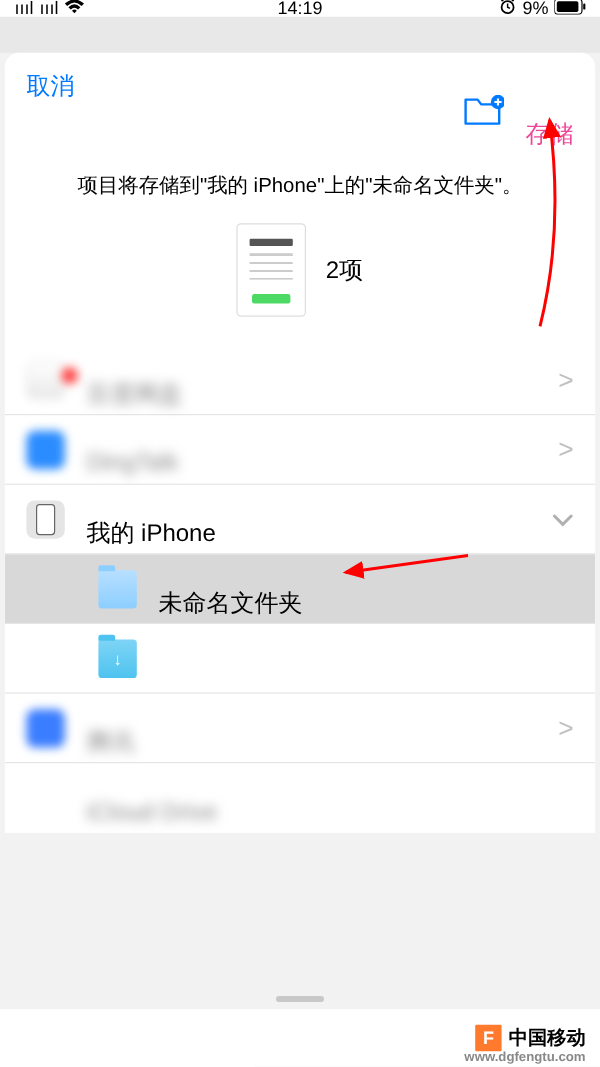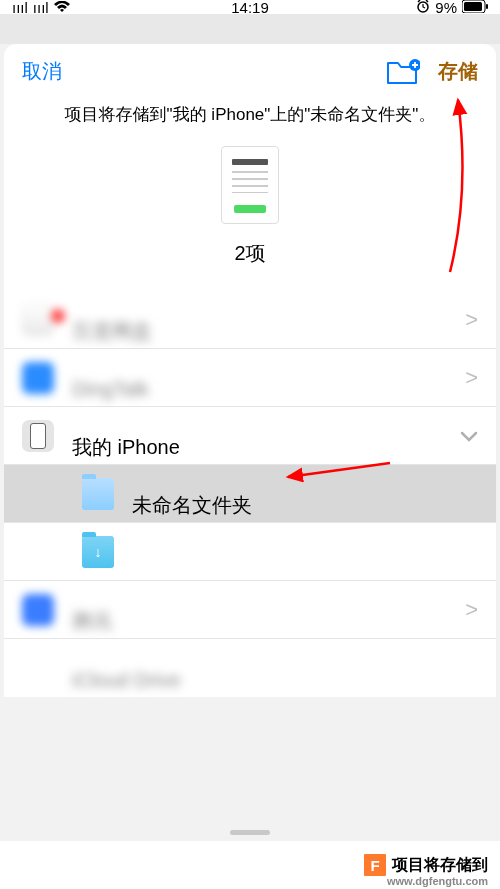--- a/index.html
+++ b/index.html
@@ -14,27 +14,27 @@
     .backdrop { height: 30px; background: #e8e8e8; }
 
     
     .modal { background: #fff; border-radius: 12px 12px 0 0; margin: 0 4px; overflow: hidden; }
 
     
     .modal-header { display: flex; align-items: flex-start; justify-content: space-between; padding: 14px 18px 10px; }
     .cancel-btn { color: #007aff; font-size: 20px; background: none; border: none; }
     .header-right { display: flex; align-items: center; gap: 18px; }
     .new-folder-btn { color: #007aff; display: flex; align-items: center; }
-    .save-btn { color: #a16207; font-size: 20px; font-weight: 700; background: none; border: none; }
+    .save-btn { color: #ec4899; font-size: 20px; font-weight: 400; background: none; border: none; margin-top: 40px; }
 
     
     .description { text-align: center; font-size: 17px; padding: 8px 30px 14px; color: #000; }
 
     
-    .preview { display: flex; align-items: center; justify-content: center; gap: 16px; padding: 6px 0 24px; flex-direction: column; }
+    .preview { display: flex; align-items: center; justify-content: center; gap: 16px; padding: 6px 0 24px; }
     .thumb { width: 58px; height: 78px; border: 1px solid #ddd; border-radius: 4px; background: #fff; position: relative; }
     .thumb::before { content: ""; position: absolute; top: 12px; left: 10px; right: 10px; height: 6px; background: #555; border-radius: 1px; }
     .thumb::after { content: ""; position: absolute; top: 24px; left: 10px; right: 10px; bottom: 30px; background: repeating-linear-gradient(#ccc, #ccc 2px, transparent 2px, transparent 7px); }
     .thumb-btn { position: absolute; bottom: 10px; left: 12px; right: 12px; height: 8px; background: #4cd964; border-radius: 2px; }
     .preview-count { font-size: 20px; }
 
     
     .list { background: #fff; }
     .row { display: flex; align-items: center; height: 58px; padding: 0 18px; border-bottom: 0.5px solid #e5e5e5; position: relative; }
     .row.indent { padding-left: 78px; }
@@ -186,15 +186,15 @@
         </marker>
       </defs>
   <path d="M110 8 L8 22" stroke="#ff0000" stroke-width="2.5" fill="none" marker-end="url(#ah2)"></path>
     </svg>
 </div>
 
 <div class="handle"></div>
 
 <div class="watermark">
   <div class="wm-logo">F</div>
-  <span>项目将存储到</span>
+  <span>中国移动</span>
   <span class="wm-domain">www.dgfengtu.com</span>
 </div>
 
 </body></html>

